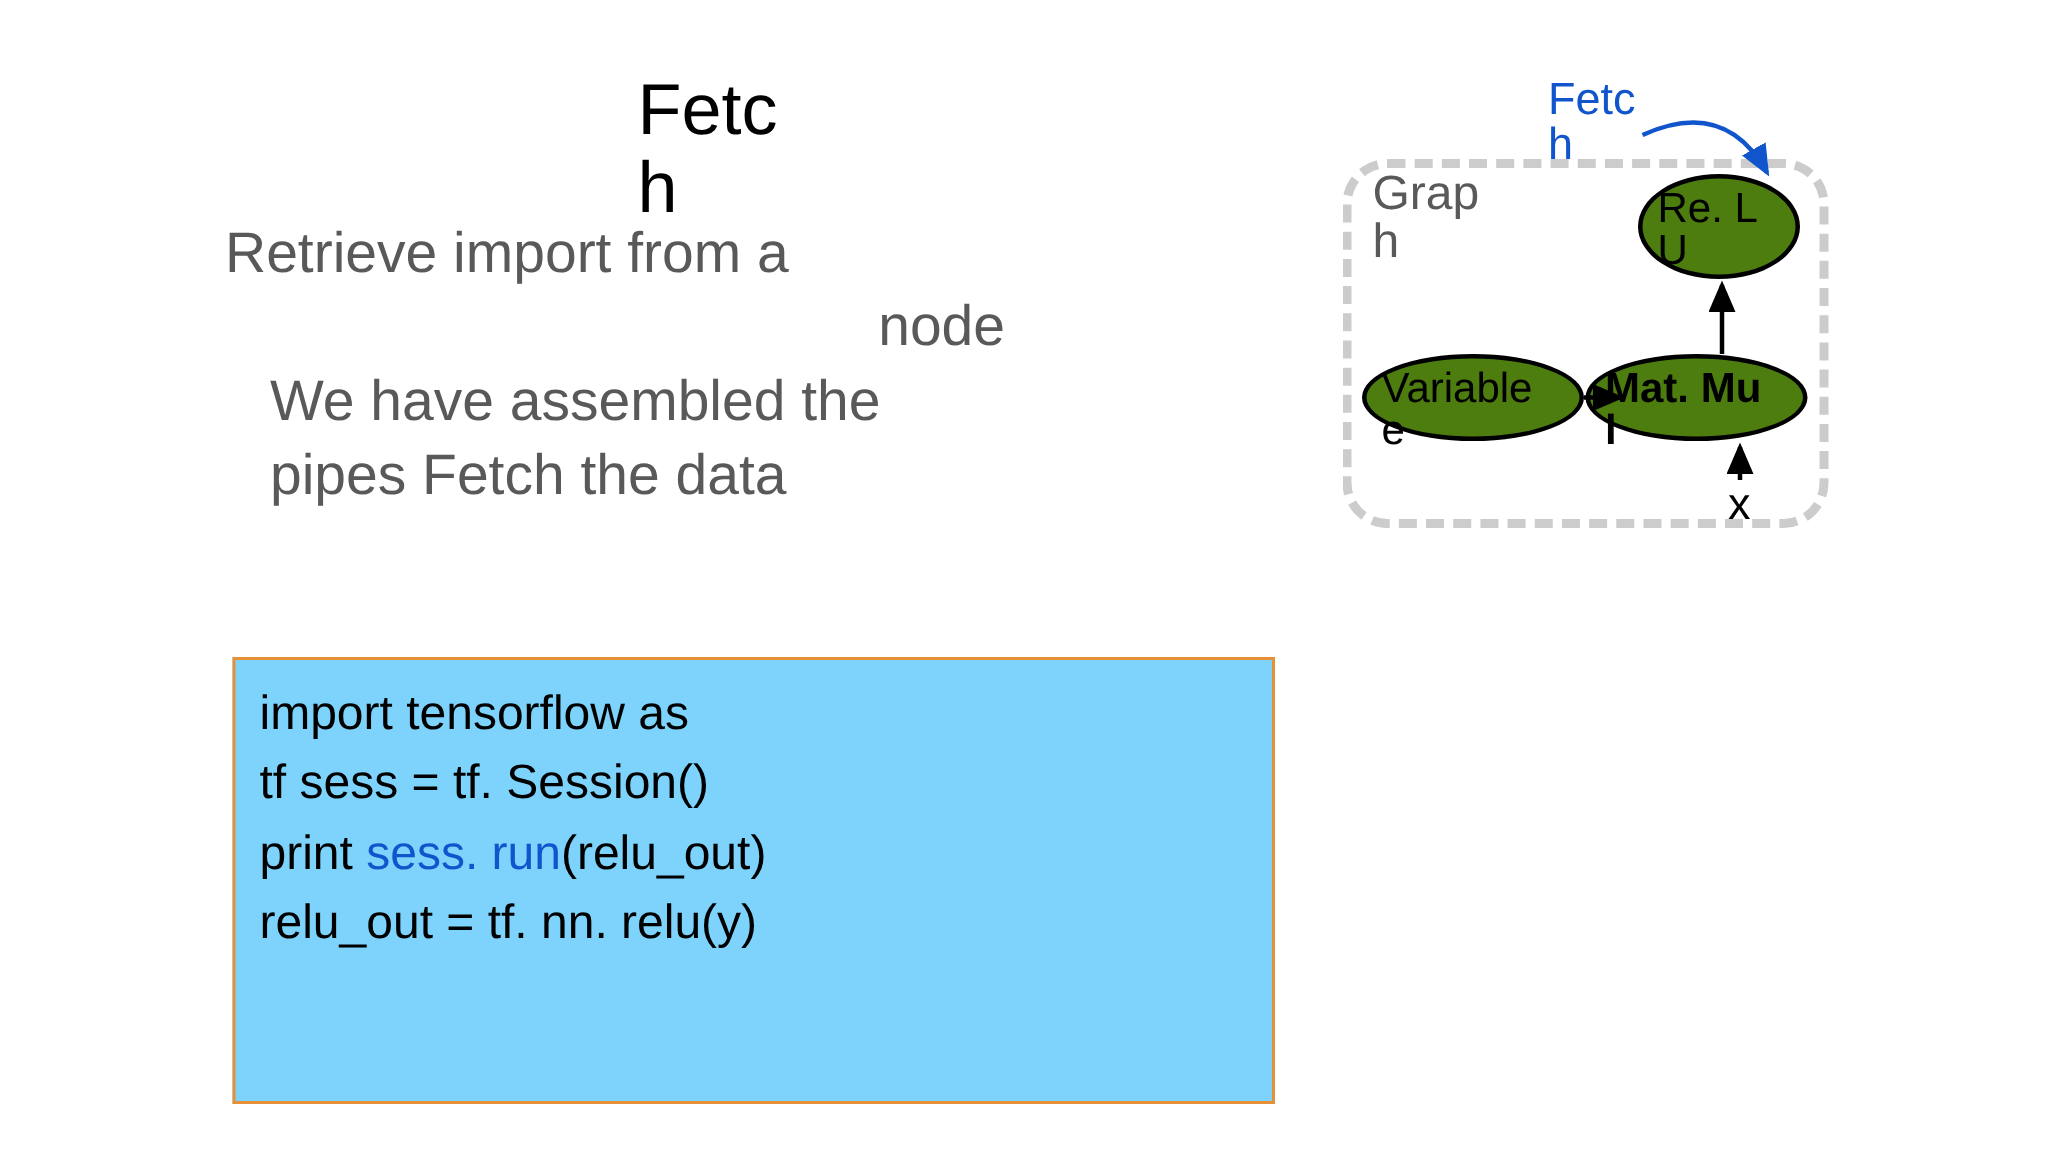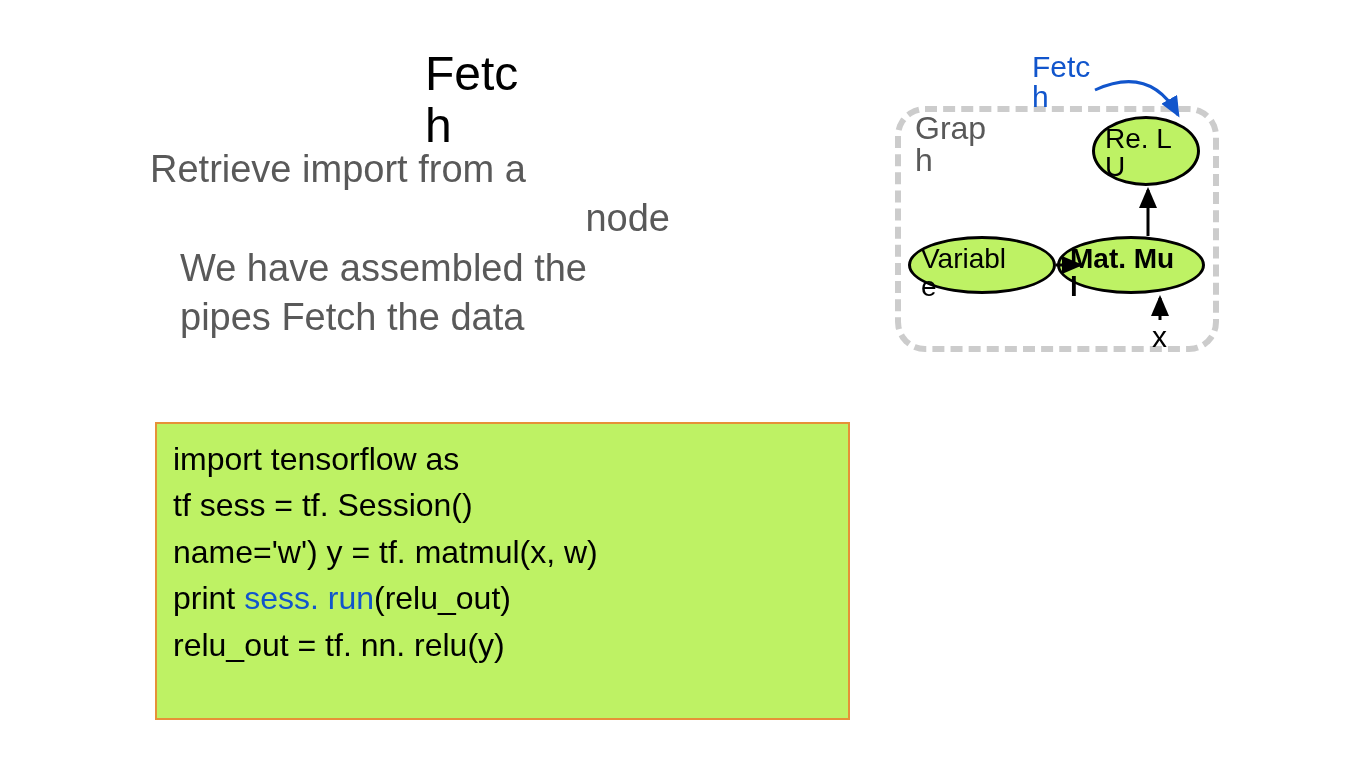--- a/index.html
+++ b/index.html
@@ -31,24 +31,24 @@
     left: 150px;
     top: 145px;
     font-size: 38px;
     color: #595959;
     line-height: 1.3;
     width: 520px;
   }
   .code-box {
     position: absolute;
     left: 155px;
-    top: 422px;
+    top: 438px;
     width: 695px;
     height: 298px;
-    background: #bef264;
+    background: #7dd3fc;
     border: 2px solid #e69138;
     padding: 12px 16px;
     font-size: 32px;
     color: #000;
     line-height: 1.45;
   }
   .highlight { color: #1155cc; }
   .graph-box {
     position: absolute;
     left: 895px;
@@ -71,21 +71,21 @@
     left: 1032px;
     top: 52px;
     font-size: 30px;
     color: #1155cc;
     line-height: 1.0;
   }
   .node {
     position: absolute;
     border: 3px solid #000;
     border-radius: 50%;
-    background: #bef264;
+    background: #4d7c0f;
     display: flex;
     align-items: flex-start;
     justify-content: flex-start;
     padding: 6px 10px;
     font-size: 28px;
     color: #000;
     line-height: 1.0;
   }
   .node-relu {
     left: 1092px;
@@ -131,21 +131,20 @@
 <div class="subtitle">
   <div>Retrieve import from  a</div>
   <div style="text-align:right; padding-left:235px;">node</div>
   <div style="padding-left:30px;">We have assembled the</div>
   <div style="padding-left:30px;">pipes  Fetch the data</div>
 </div>
 
 <div class="code-box">
   <div>import tensorflow as</div>
   <div>tf  sess = tf. Session()</div>
-  <div>name='w')  y = tf. matmul(x, w)</div>
   <div>
     <span>print </span><span class="highlight">sess. run</span><span>(relu_out)</span>
   </div>
   <div>relu_out = tf. nn. relu(y)</div>
 </div>
 
 <div class="graph-box"></div>
 
 <div class="graph-label">
   <div>Grap</div>
@@ -158,21 +157,21 @@
 </div>
 
 <div class="node node-relu">
   <div>
     <div>Re. L</div>
     <div>U</div>
   </div>
 </div>
 <div class="node node-variable">
   <div>
-    <div>Variabl</div>
+    <div>Variable</div>
     <div>e</div>
   </div>
 </div>
 <div class="node node-matmul">
   <div>
     <div>Mat. Mu</div>
     <div>l</div>
   </div>
 </div>
 

